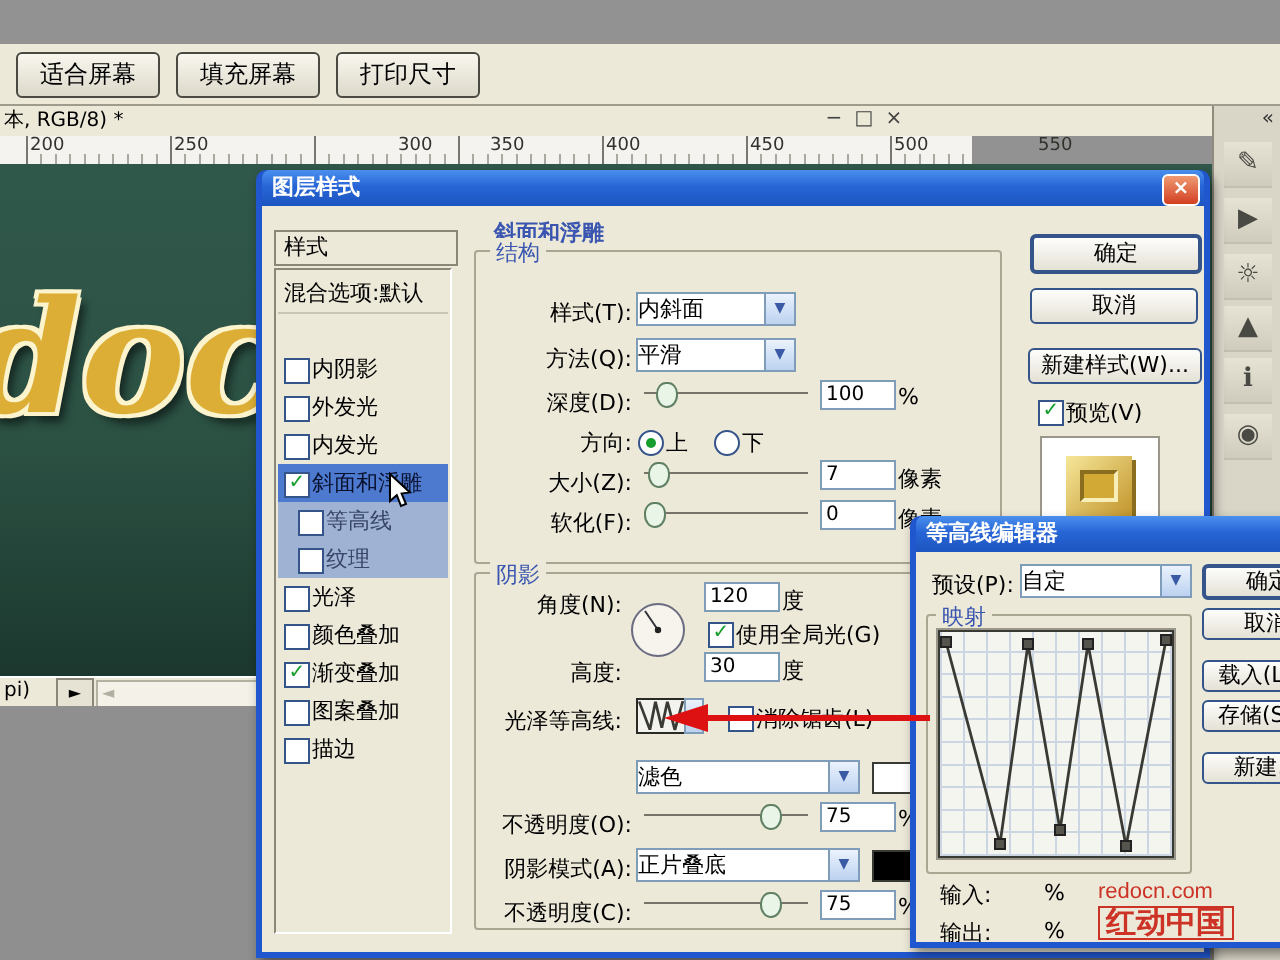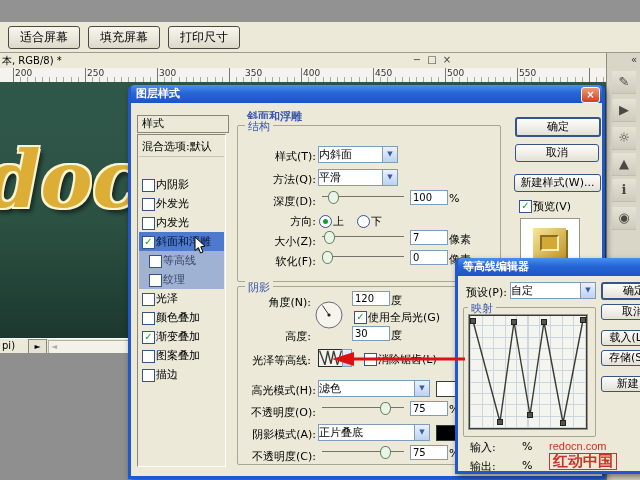--- a/index.html
+++ b/index.html
@@ -9,21 +9,21 @@
   
   .menubar{left:0;top:0;width:640px;height:22px;background:#ece9d8;border-bottom:1px solid #b9b5a6;
            display:flex;align-items:center;gap:20px;padding-left:10px;box-sizing:border-box;font-size:12px;}
   .menubar span{cursor:default;}
   .optionsbar{left:0;top:22px;width:640px;height:31px;background:#ece9d8;border-bottom:1px solid #9f9b8d;
               display:flex;align-items:center;gap:8px;padding-left:8px;box-sizing:border-box;}
   .tool-btn{border:1px solid #4a4a42;border-radius:3px;background:linear-gradient(#f8f6ee,#ddd9ca);
             padding:2px 11px;font-size:12px;}
   .doc-titlebar{left:0;top:53px;width:606px;height:15px;background:#ece9d8;font-size:10px;line-height:15px;}
   .winctl{position:absolute;top:0;width:14px;text-align:center;color:#444;font-size:10px;line-height:13px;}
-  .ruler{left:0;top:68px;width:606px;height:14px;background:#f4f3ef;border-bottom:1px solid #8a8a82;
+  .ruler{left:0;top:68px;width:486px;height:14px;background:#f4f3ef;border-bottom:1px solid #8a8a82;
          background-image:repeating-linear-gradient(90deg,#77776f 0 1px,transparent 1px 72px),
                           repeating-linear-gradient(90deg,#a9a99f 0 1px,transparent 1px 7.2px);
          background-size:100% 14px,100% 5px;background-position:13px 0,13px bottom;background-repeat:no-repeat;}
   .ruler span{position:absolute;top:0;font-size:9px;color:#33332d;}
   .canvas{left:0;top:82px;width:606px;height:256px;background:linear-gradient(180deg,#30584a 0%,#2b5143 55%,#1c382e 100%);overflow:hidden;}
   .gold-word{position:absolute;left:-14px;top:52px;font-family:"DejaVu Serif",serif;font-style:italic;font-weight:bold;
              font-size:78px;color:#dcae35;
              text-shadow:-2px -2px 0 #fdf3cd,2px -2px 0 #fdf3cd,-2px 2px 0 #fdf3cd,2px 2px 0 #fdf3cd,4px 5px 4px rgba(0,0,0,.55);}
   .statusbar{left:0;top:338px;width:606px;height:15px;background:#ece9d8;border-top:1px solid #fff;font-size:10px;}
   .status-scroll{position:absolute;left:48px;top:1px;width:556px;height:12px;background:#f3f1e8;border:1px solid #b5b1a2;}
@@ -98,21 +98,21 @@
   <div class="abs doc-titlebar">
     <span style="padding-left:2px;">本, RGB/8) *</span>
     <span class="winctl" style="left:410px;">−</span>
     <span class="winctl" style="left:425px;">□</span>
     <span class="winctl" style="left:440px;">×</span>
   </div>
 
   <div class="abs ruler">
     <span style="left:15px;">200</span>
     <span style="left:87px;">250</span>
-    <span style="left:159px;">300</span>
+    <span style="left:159px;padding-left:40px;">300</span>
     <span style="left:245px;">350</span>
     <span style="left:303px;">400</span>
     <span style="left:375px;">450</span>
     <span style="left:447px;">500</span>
     <span style="left:519px;">550</span>
   </div>
 
   <div class="abs canvas">
     <span class="gold-word">doc</span>
   </div>
@@ -261,21 +261,20 @@
       <div class="lbl" style="left:80px;top:250px;width:100px;">光泽等高线:</div>
       <span class="mini-contour" style="left:187px;top:246px;width:23px;height:16px;">
         <svg width="23" height="16" viewBox="0 0 116 114" preserveAspectRatio="none">
             <polyline fill="none" stroke="#3a3a34" stroke-width="7" points="3,5 30,106 44,6 60,99 74,6 93,107 113,4"></polyline>
           </svg>
       </span>
       <span class="abs" style="left:211px;top:246px;width:10px;height:18px;background:linear-gradient(#eaf2fd,#bcd2f0);border:1px solid #7f9db9;box-sizing:border-box;font-size:6px;text-align:center;line-height:16px;color:#3b5aa5;">▼</span>
       <span class="cb" style="left:233px;top:250px;"></span>
       <span class="abs" style="left:247px;top:249px;">消除锯齿(L)</span>
 
-      <div class="lbl" style="left:70px;top:280px;width:115px;">高光模式(H):</div>
       <div class="combo" style="left:187px;top:277px;width:112px;"><span>滤色</span><span class="arr">▼</span></div>
       <span class="abs" style="left:305px;top:278px;width:22px;height:14px;background:#fff;border:1px solid #3a3a34;"></span>
 
       <div class="lbl" style="left:70px;top:302px;width:115px;">不透明度(O):</div>
       <div class="slider" style="left:191px;top:299px;width:82px;">
           <span class="groove"></span>
           <span class="thumb" style="left:58px;"></span>
         </div>
       <div class="val" style="left:279px;top:298px;">75</div>
       <div class="unit" style="left:318px;top:300px;">%</div>

